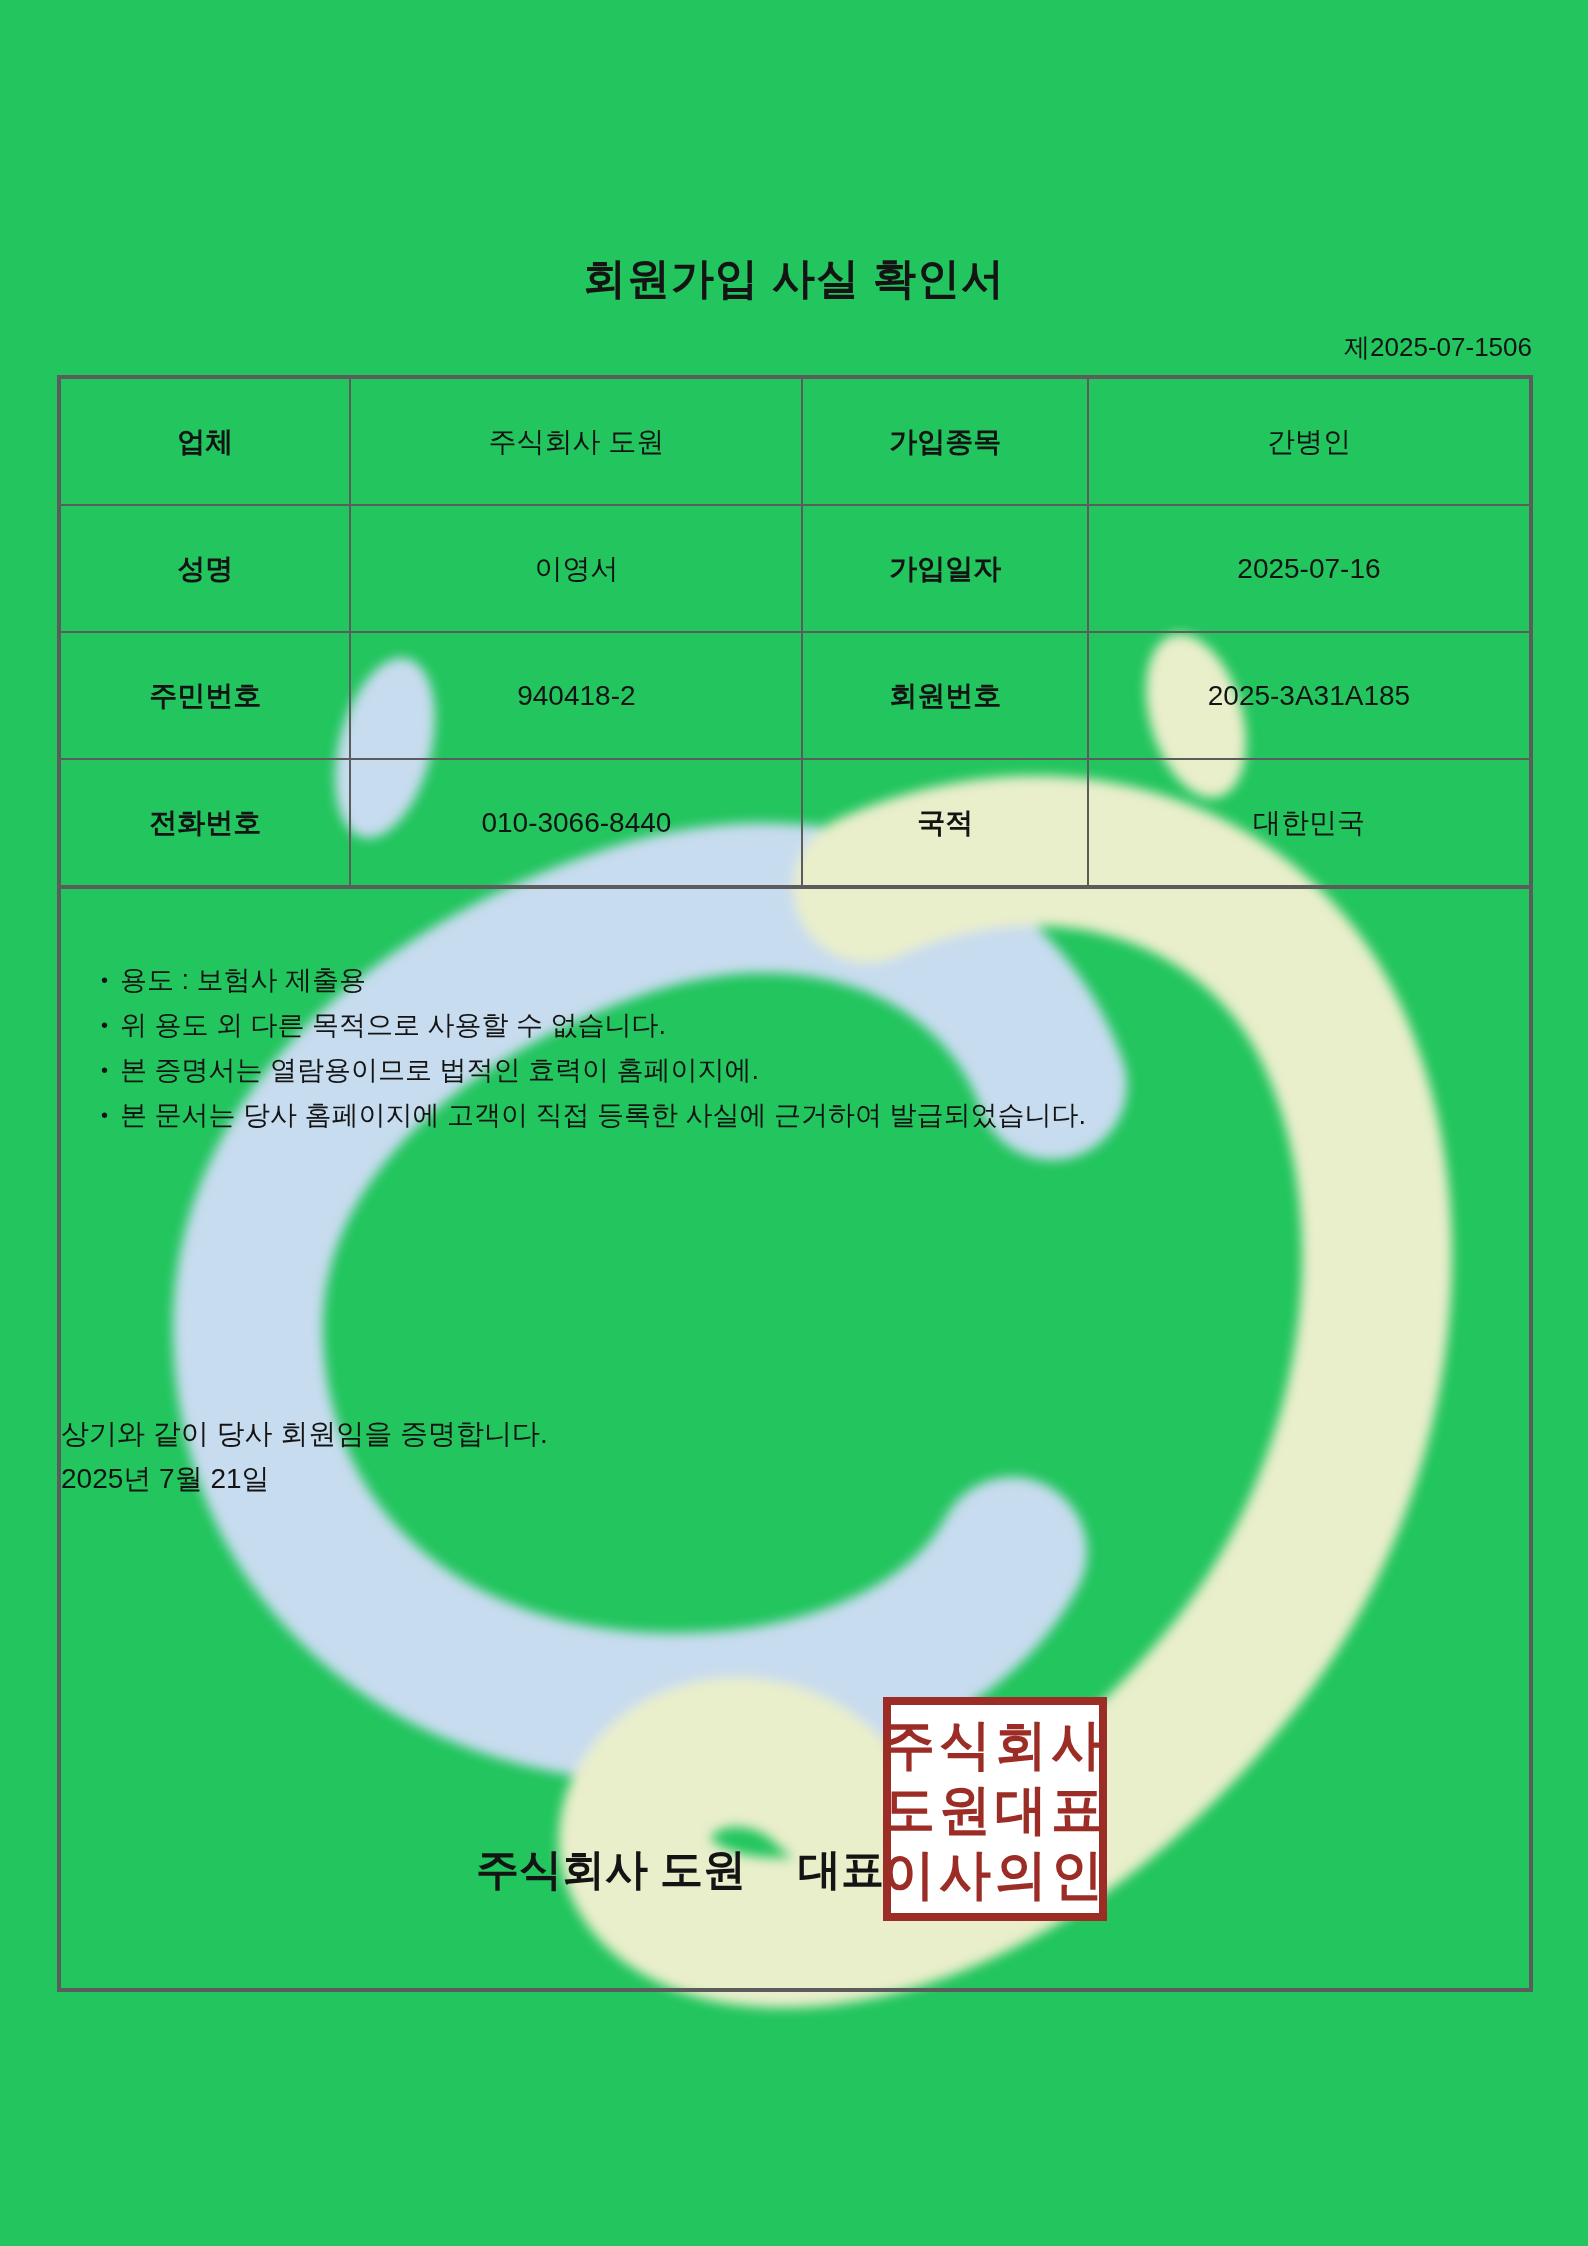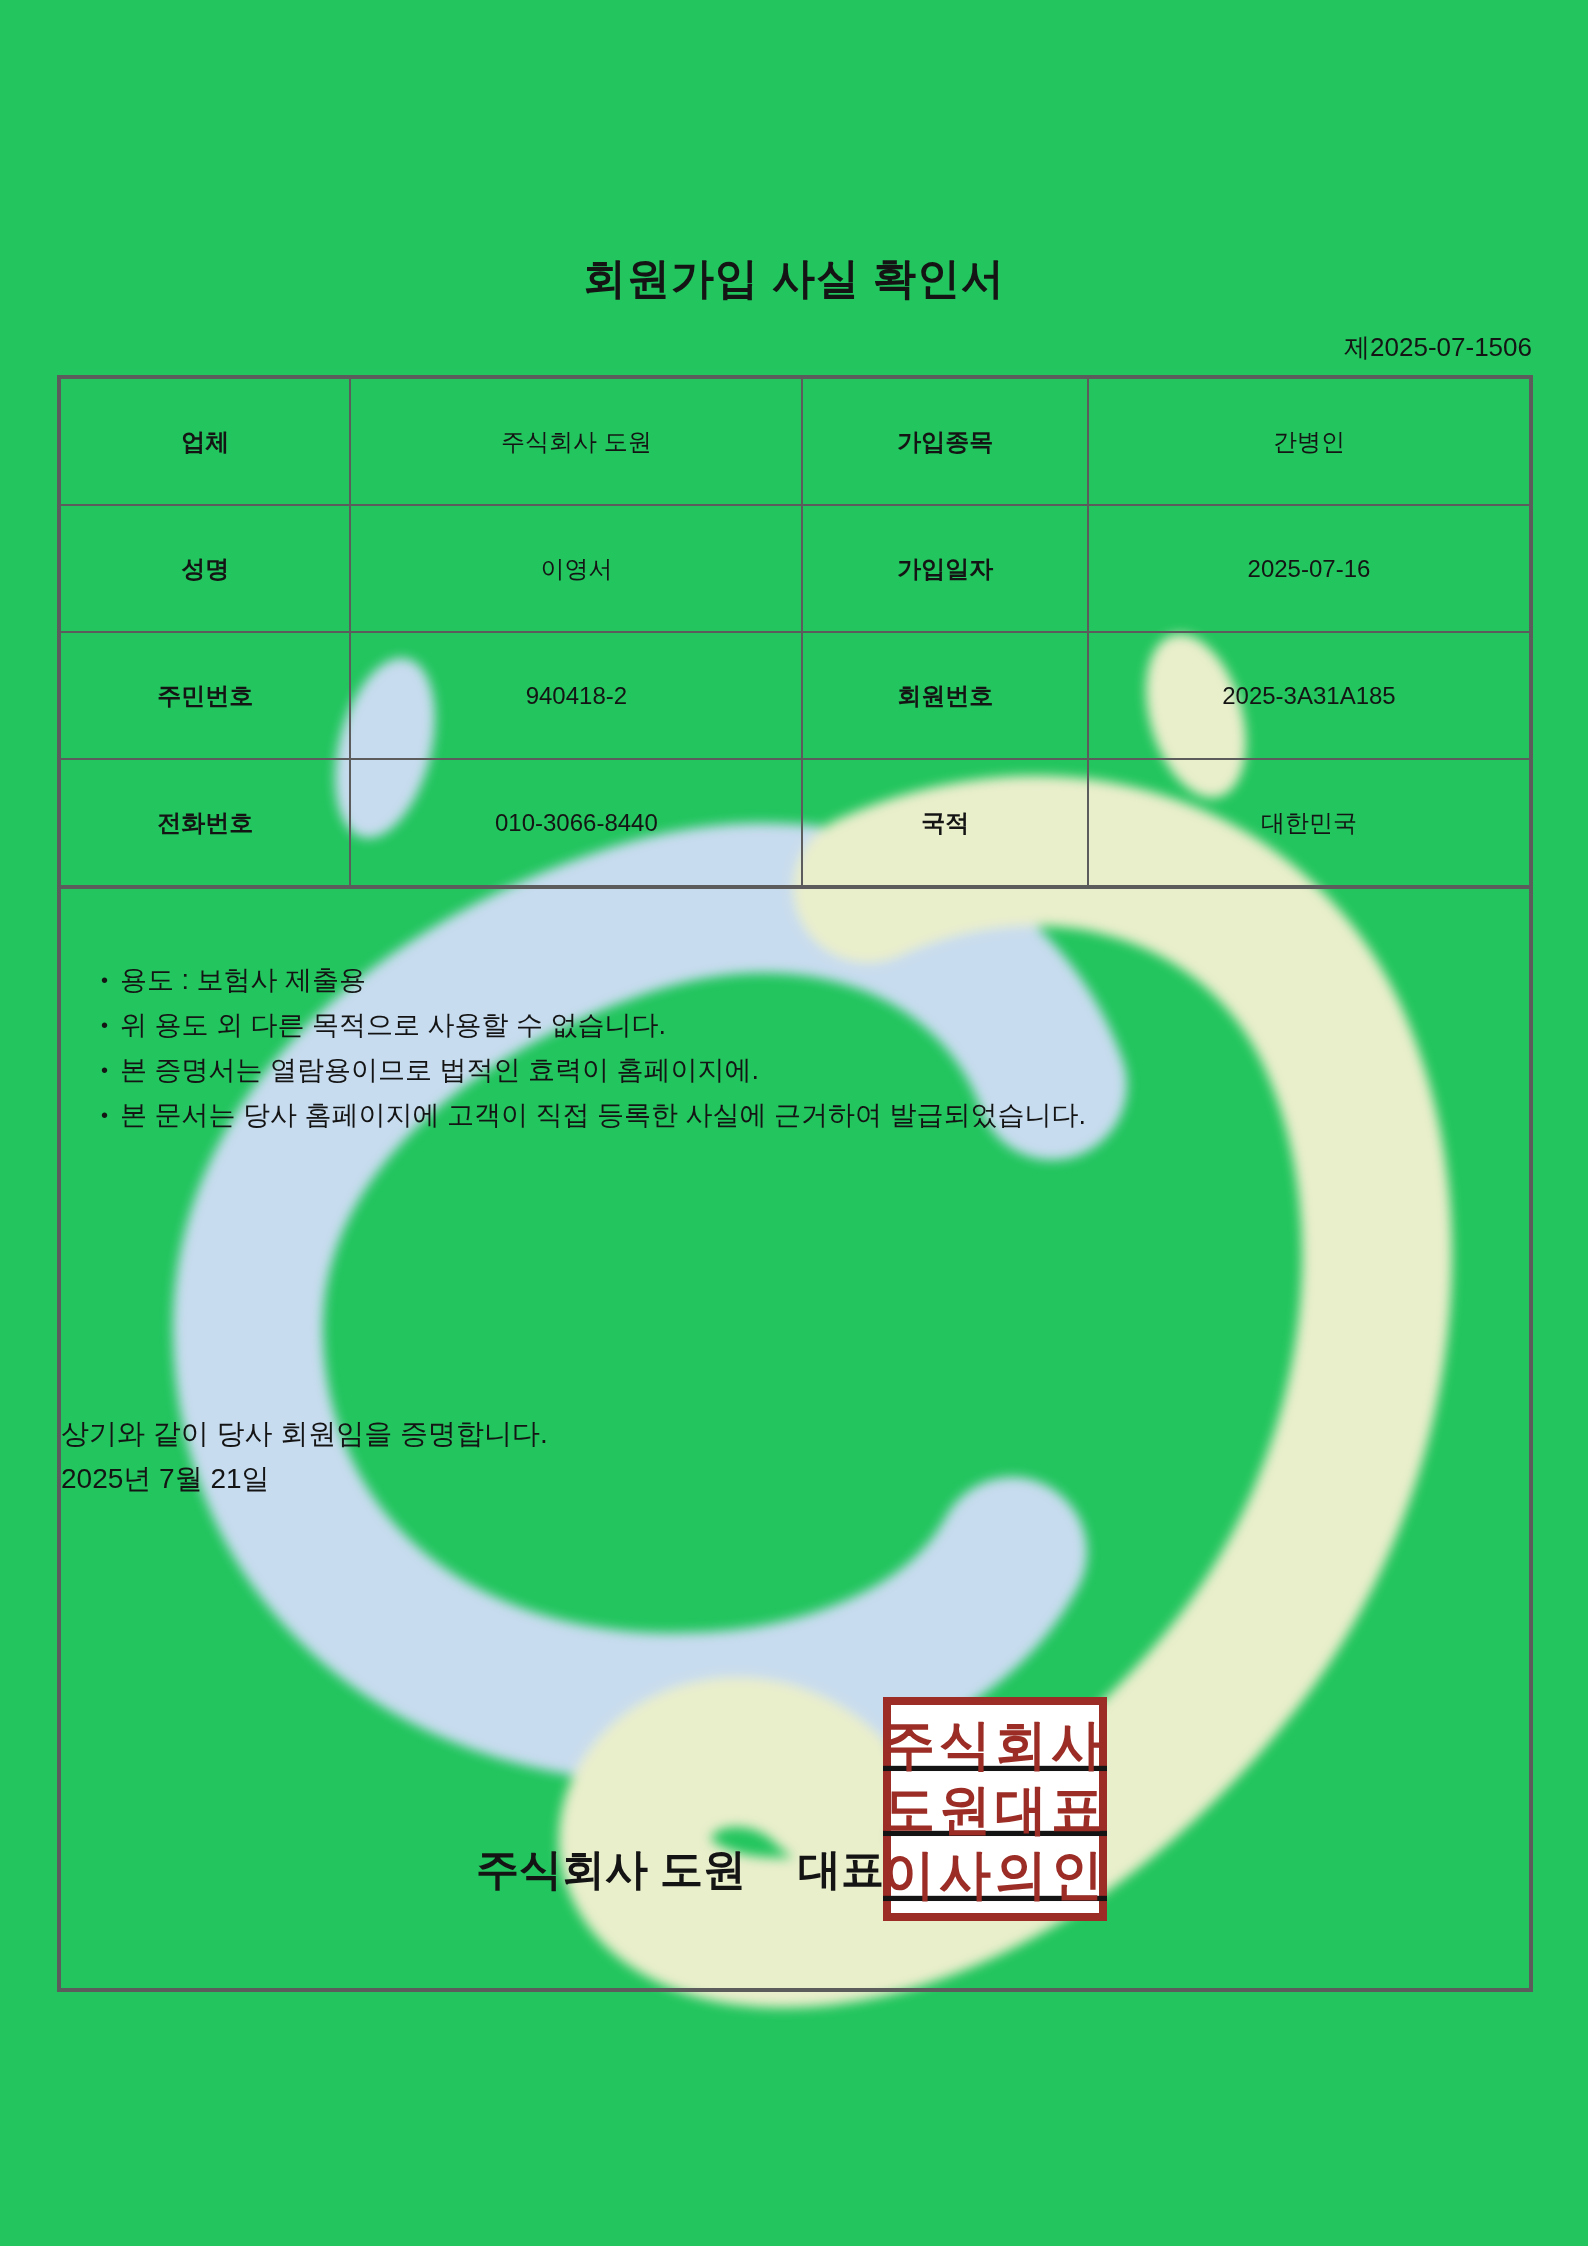--- a/index.html
+++ b/index.html
@@ -26,21 +26,21 @@
 
   .table-wrap{position:absolute;left:57px;top:375px;width:1476px;}
   table.info-table{
     width:100%;border-collapse:collapse;table-layout:fixed;
     border:4px solid #5c5c5c;
   }
   table.info-table td{
     border:2px solid #5c5c5c;
     height:125px;
     text-align:center;vertical-align:middle;
-    font-size:24px;
+    font-size:28px;
     background:transparent;
     padding:0 8px;
   }
   td.lbl{font-weight:700;}
 
   .notes-box{
     position:relative;
     width:100%;height:1103px;
     border:4px solid #5c5c5c;border-top:none;
     box-sizing:border-box;
@@ -62,21 +62,21 @@
   }
   .signature{
     position:absolute;left:415px;top:952px;
     display:flex;gap:52px;
     font-size:43px;font-weight:700;white-space:nowrap;
   }
   .seal{
     position:absolute;left:822px;top:808px;
     width:224px;height:224px;box-sizing:border-box;
     border:8px solid #9b2d26;background:#ffffff;
-    display:flex;flex-direction:column;justify-content:center;align-items:center;text-decoration:underline;
+    display:flex;flex-direction:column;justify-content:center;align-items:center;
   }
   .seal .seal-line{
     font-size:52px;line-height:65px;font-weight:800;
     color:#9b2d26;letter-spacing:4px;
     transform:scaleY(1.04);
     white-space:nowrap;
   }
 </style>
 </head>
 <body>

